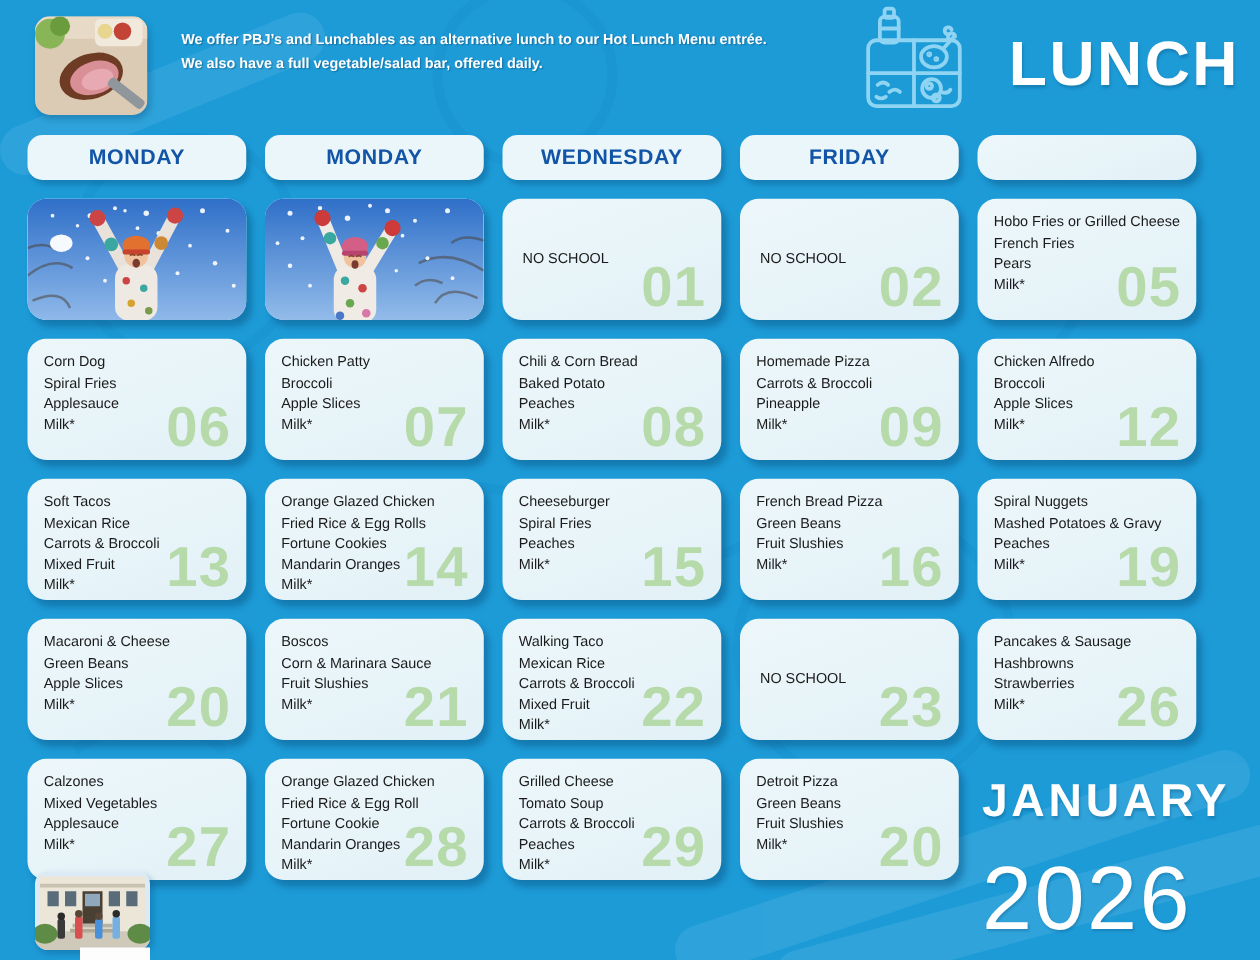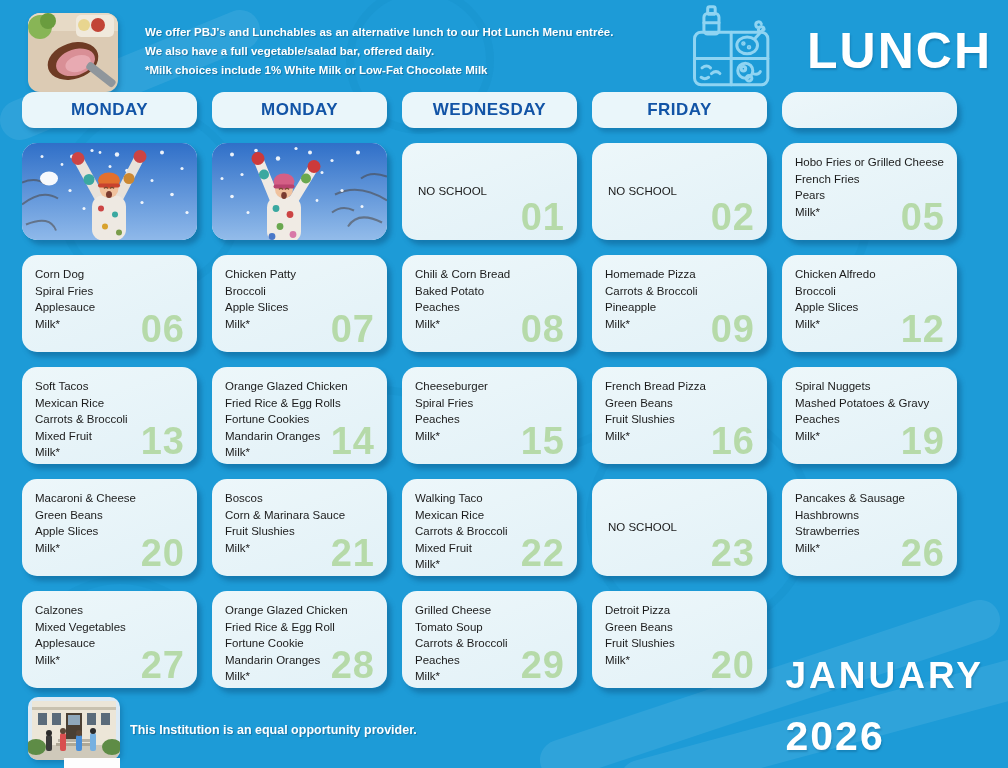--- a/index.html
+++ b/index.html
@@ -27,21 +27,21 @@
     position:absolute;right:16px;top:4px;display:flex;align-items:center;
   }
   .lunch-logo svg{width:94px;height:94px;display:block;}
   .logo-text{
     color:#fff;font-weight:bold;font-size:50px;letter-spacing:2px;
     margin-left:-10px;text-shadow:1px 2px 2px rgba(0,60,100,.25);padding-left:36px;
   }
 
   
   .calendar{
-    position:absolute;left:22px;top:92px;width:964px;
+    position:absolute;left:22px;top:108px;width:964px;
     display:grid;grid-template-columns:repeat(5,175px);
     grid-template-rows:36px repeat(5,97px);
     column-gap:22px;row-gap:13px;gap:15px;
   }
   .day-header{
     background:#EAF6FA;border-radius:12px;
     display:flex;align-items:center;justify-content:center;
     color:#1254A6;font-weight:bold;font-size:17px;letter-spacing:.5px;
     box-shadow:3px 4px 4px rgba(9,77,122,.35);
   }
@@ -54,21 +54,21 @@
   .card .items.centered{
     position:absolute;inset:0;display:flex;flex-direction:column;
     justify-content:center;padding:0 24px 0 16px;
   }
   .card .item{
     font-size:11.5px;color:#1b1b1b;line-height:16.5px;
     white-space:nowrap;
   }
   .card .date{
     position:absolute;right:12px;bottom:4px;
-    font-size:38px;font-weight:bold;color:#B6DAA9;letter-spacing:1px;
+    font-size:45px;font-weight:bold;color:#B6DAA9;letter-spacing:1px;
     line-height:1;
   }
   .card.photo{padding:0;}
   .card.photo svg{display:block;width:100%;height:100%;}
 
   
   .school-photo{
     position:absolute;left:28px;top:697px;width:92px;height:63px;
     border-radius:10px;overflow:hidden;box-shadow:2px 3px 5px rgba(9,77,122,.35);
   }
@@ -79,21 +79,21 @@
     color:#fff;font-weight:bold;font-size:12.5px;
     text-shadow:1px 1px 1px rgba(0,40,70,.35);
   }
   .month-year{
     position:absolute;right:24px;bottom:8px;
     display:flex;align-items:baseline;gap:16px;color:#fff;
     text-shadow:1px 2px 2px rgba(0,60,100,.25);
     flex-direction:column;
   }
   .month-label{font-size:37px;font-weight:bold;letter-spacing:3px;}
-  .year-label{font-size:41px;font-weight:bold;letter-spacing:2px;}
+  .year-label{font-size:72px;font-weight:normal;letter-spacing:2px;}
 </style>
 </head>
 <body>
 
 <div class="page">
 
   <svg class="bg-doodles" width="1008" height="768" viewBox="0 0 1008 768">
     <g fill="none" stroke="#0F85BF" stroke-width="8" opacity="0.18">
       <circle cx="150" cy="200" r="90"></circle>
       <circle cx="420" cy="60" r="70"></circle>
@@ -123,21 +123,20 @@
         <ellipse cx="47" cy="50" rx="20" ry="13" fill="#D98F96"></ellipse>
         <ellipse cx="49" cy="52" rx="13" ry="8" fill="#E8AAB2"></ellipse>
       </g>
       <rect x="62" y="48" width="34" height="8" rx="3" transform="rotate(38 62 48)" fill="#8F969C"></rect>
     </svg>
   </div>
 
   <div class="header-info">
     <div>We offer PBJ’s and Lunchables as an alternative lunch to our Hot Lunch Menu entrée.</div>
     <div>We also have a full vegetable/salad bar, offered daily.</div>
-    <div>*Milk choices include 1% White Milk or Low-Fat Chocolate Milk</div>
   </div>
 
   <div class="lunch-logo">
     <svg viewBox="0 0 100 100" fill="none" stroke="#8FD4F2" stroke-width="3.2" stroke-linecap="round" stroke-linejoin="round">
       <rect x="8" y="30" width="78" height="56" rx="7"></rect>
       <line x1="47" y1="30" x2="47" y2="86"></line>
       <line x1="8" y1="58" x2="86" y2="58"></line>
       <rect x="18" y="10" width="16" height="22" rx="4"></rect>
       <rect x="22" y="3" width="8" height="8" rx="2"></rect>
       <line x1="18" y1="20" x2="34" y2="20"></line>
@@ -484,20 +483,19 @@
           <circle cx="35" cy="34" r="3" fill="#5A4636"></circle>
         <rect x="48" y="38" width="6" height="16" rx="2" fill="#4A90D9"></rect>
           <circle cx="51" cy="36" r="3" fill="#5A4636"></circle>
         <rect x="62" y="36" width="6" height="18" rx="2" fill="#76B0E0"></rect>
           <circle cx="65" cy="34" r="3" fill="#2B2B2B"></circle>
       </g>
     </svg>
   </div>
   <div class="photo-notch"></div>
 
-  <div class="footer-note">This Institution is an equal opportunity provider.</div>
 
   <div class="month-year">
     <span class="month-label">JANUARY</span>
     <span class="year-label">2026</span>
   </div>
 
 </div>
 
 </body></html>

